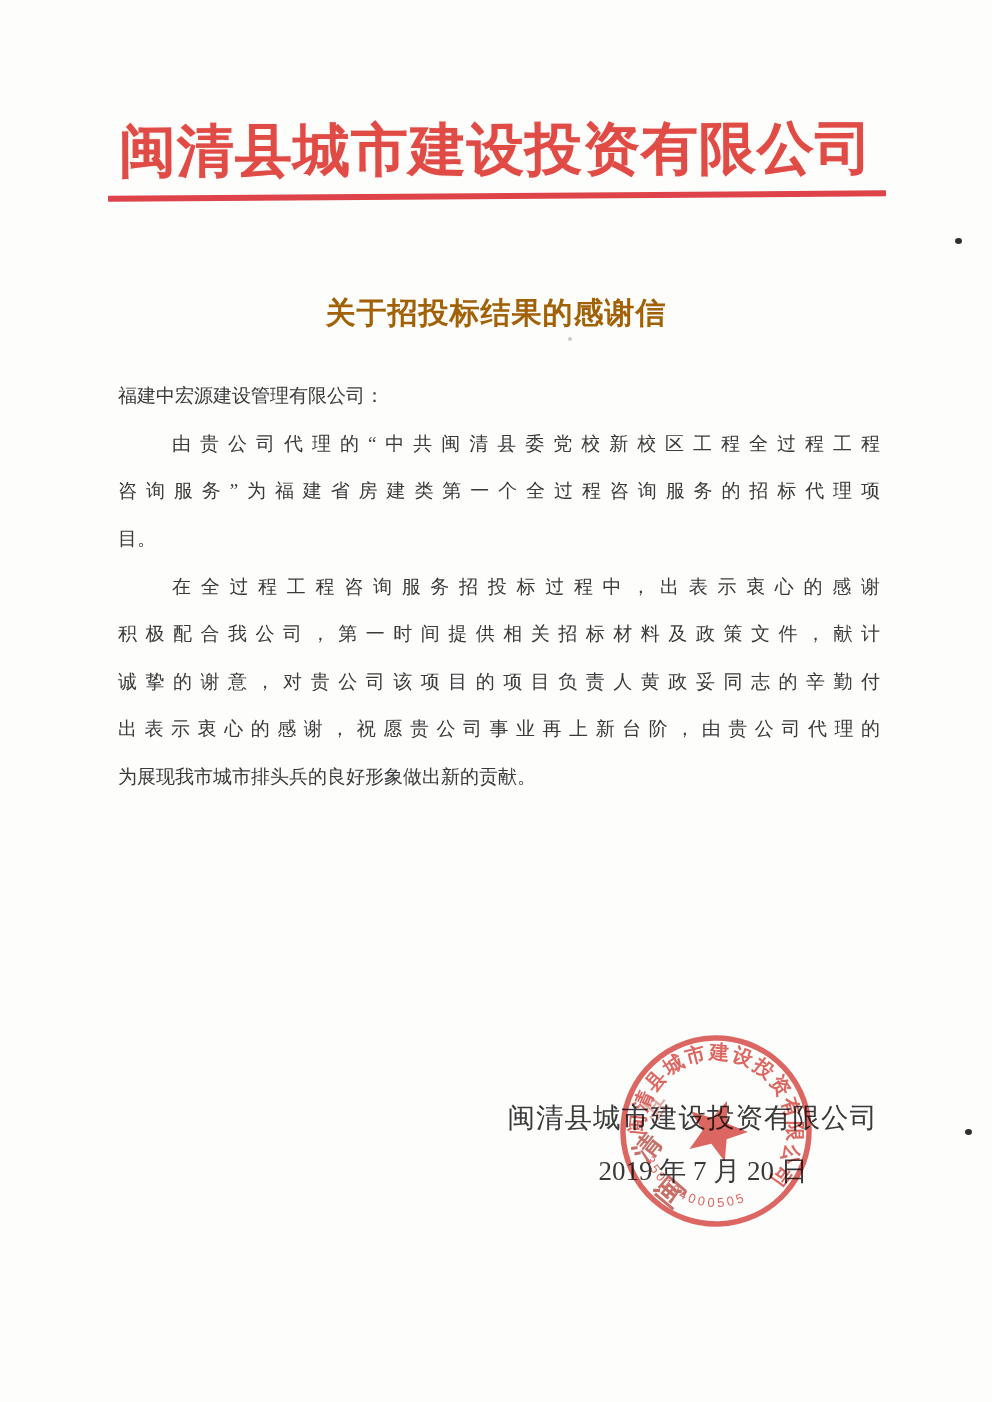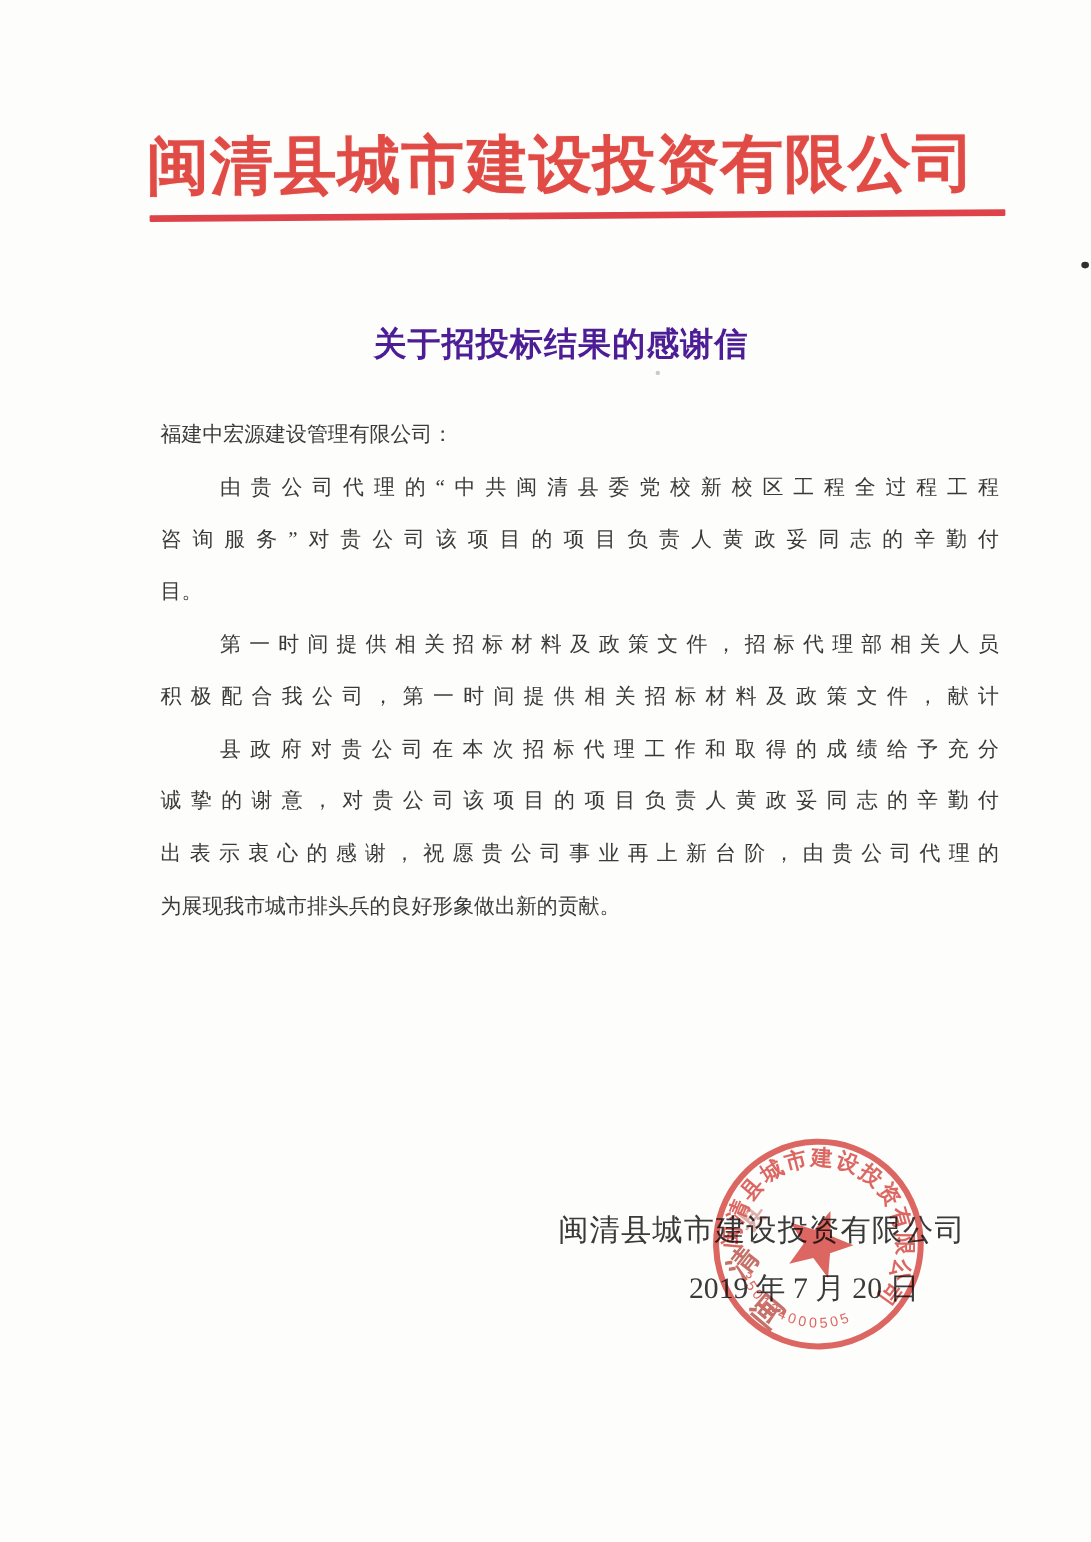--- a/index.html
+++ b/index.html
@@ -4,21 +4,21 @@
 <style>
   * { margin: 0; padding: 0; box-sizing: border-box; }
   html, body { width: 992px; height: 1402px; }
   body {
     position: relative;
     width: 992px; height: 1402px;
     background: #fdfdfc;
     font-family: "Liberation Serif", "DejaVu Serif", serif;
     overflow: hidden;
   }
-  .page { position: absolute; inset: 0; margin-left: 28px; }
+  .page { position: absolute; inset: 0; }
 
   
   .letterhead-title {
     position: absolute;
     top: 112px; left: 0; width: 100%;
     text-align: center;
     font-size: 57px;
     font-weight: bold;
     letter-spacing: 1px;
     color: #e14b45;
@@ -36,21 +36,21 @@
 
   
   .doc-title {
     position: absolute;
     top: 293px; left: 0; width: 100%;
     text-align: center;
     font-family: "Liberation Sans", "DejaVu Sans", sans-serif;
     font-weight: bold;
     font-size: 30px;
     letter-spacing: 1px;
-    color: #4c1d95;
+    color: #a16207;
   }
 
   
   .body-block {
     position: absolute;
     top: 372px; left: 118px;
     width: 762px;
     color: #3a3a3a;
   }
   .bline {
@@ -112,25 +112,24 @@
 <div class="page">
 
   <div class="letterhead-title">闽清县城市建设投资有限公司</div>
   <div class="letterhead-rule"></div>
 
   <div class="doc-title">关于招投标结果的感谢信</div>
 
   <div class="body-block">
     <div class="bline">福建中宏源建设管理有限公司：</div>
     <div class="bline fill indent">由贵公司代理的“中共闽清县委党校新校区工程全过程工程</div>
-    <div class="bline fill">咨询服务”对贵公司该项目的项目负责人黄政妥同志的辛勤付</div>
+    <div class="bline fill">咨询服务”为福建省房建类第一个全过程咨询服务的招标代理项</div>
     <div class="bline">目。</div>
-    <div class="bline fill indent">第一时间提供相关招标材料及政策文件，招标代理部相关人员</div>
+    <div class="bline fill indent">在全过程工程咨询服务招投标过程中，出表示衷心的感谢</div>
     <div class="bline fill">积极配合我公司，第一时间提供相关招标材料及政策文件，献计</div>
-    <div class="bline fill indent">县政府对贵公司在本次招标代理工作和取得的成绩给予充分</div>
     <div class="bline fill">诚挚的谢意，对贵公司该项目的项目负责人黄政妥同志的辛勤付</div>
     <div class="bline fill">出表示衷心的感谢，祝愿贵公司事业再上新台阶，由贵公司代理的</div>
     <div class="bline">为展现我市城市排头兵的良好形象做出新的贡献。</div>
   </div>
 
   <div class="sig-company">闽清县城市建设投资有限公司</div>
   <div class="sig-date">2019 年 7 月 20 日</div>
 
   <div class="stamp">
     <svg width="220" height="220" viewBox="0 0 220 220">

